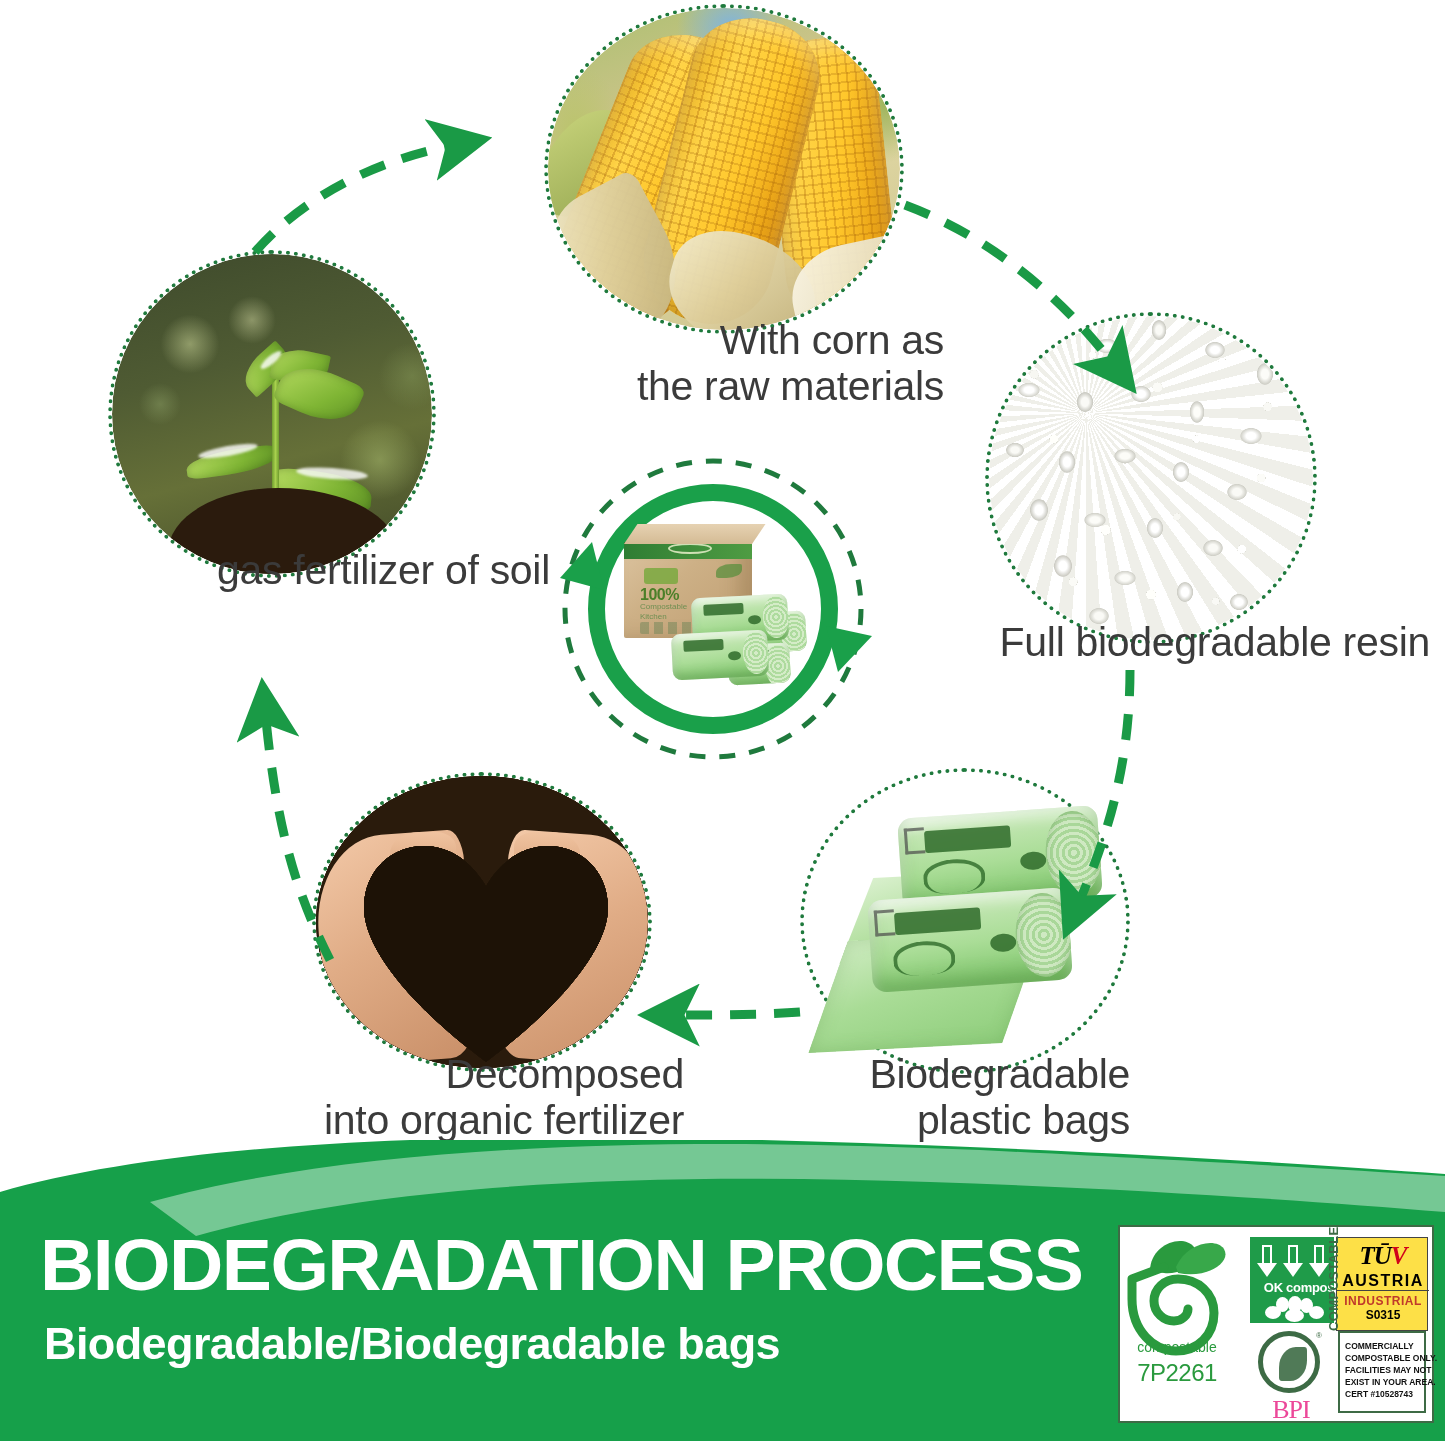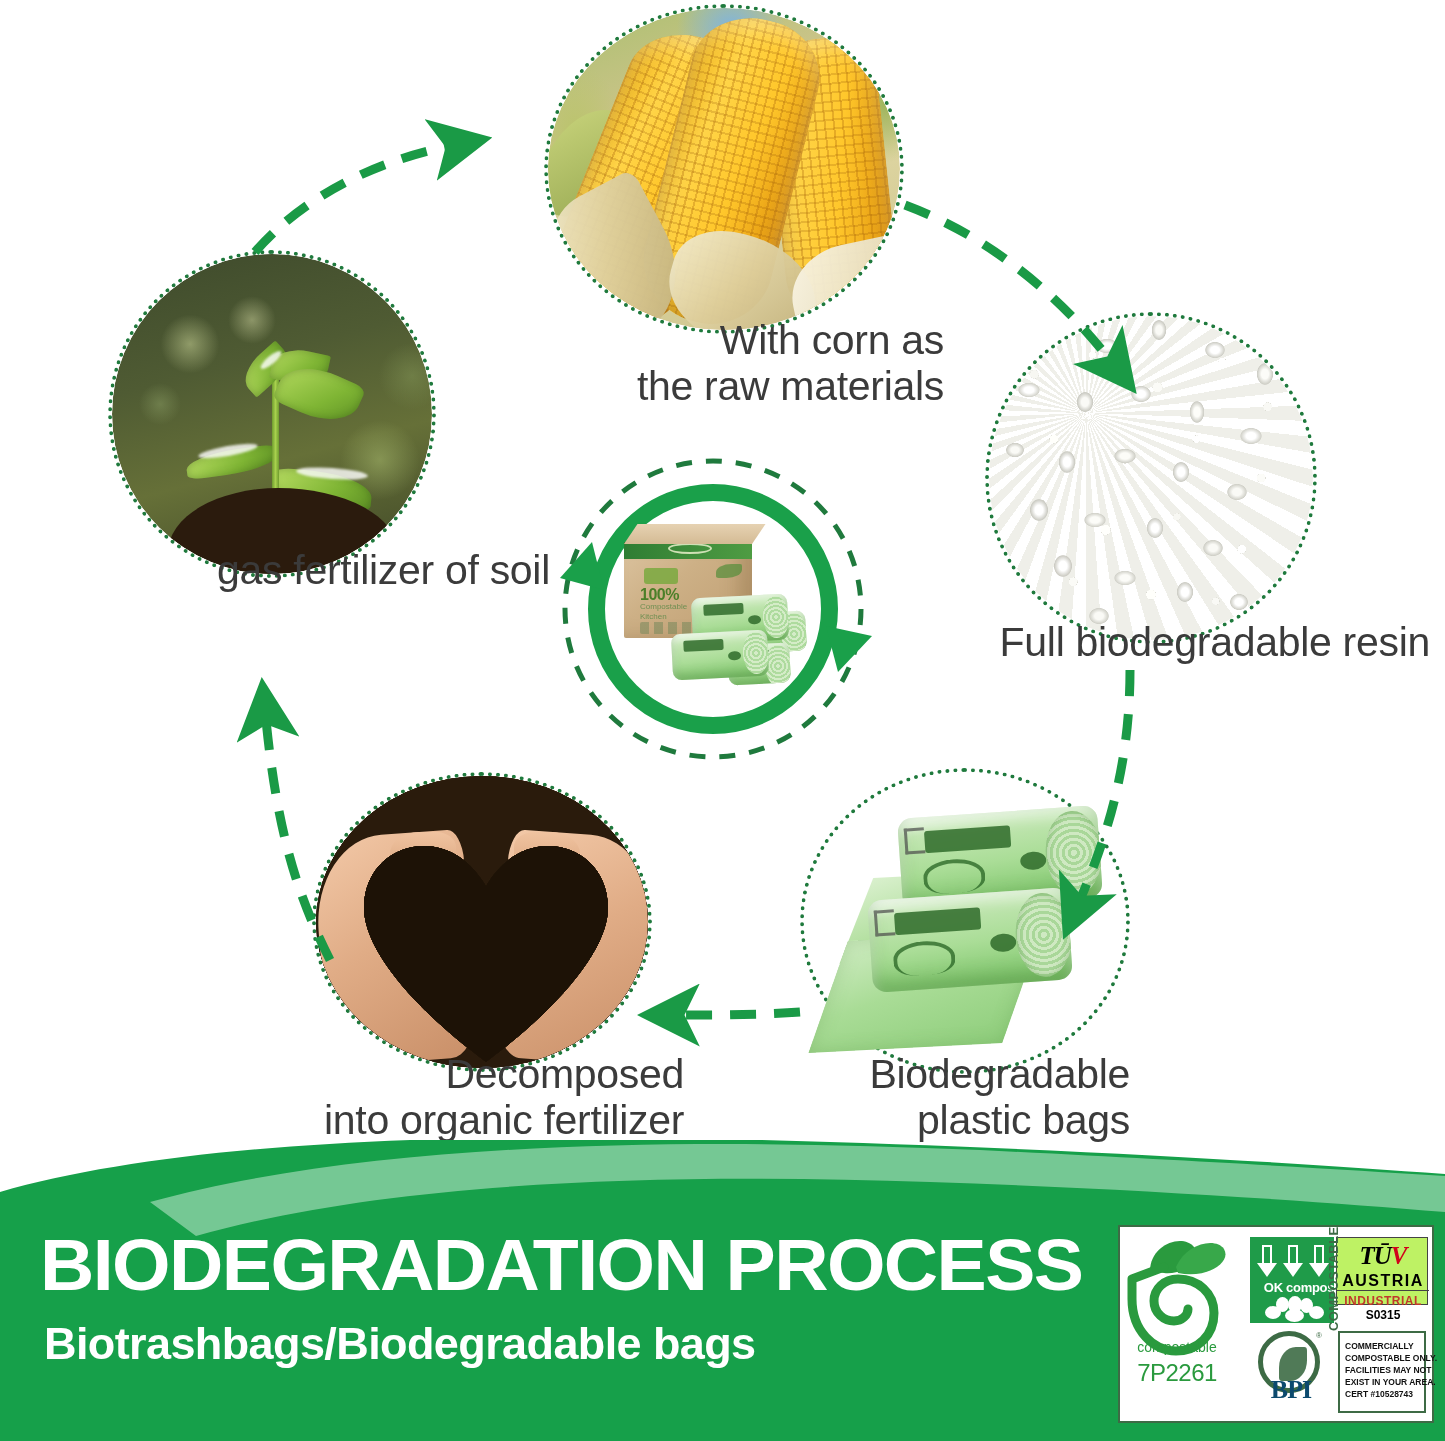--- a/index.html
+++ b/index.html
@@ -313,35 +313,35 @@
     background:#1f9b49; border:1px solid #1f9b49;
   }
   .arrowrow { position:absolute; left:7px; top:7px; width:70px; height:34px; display:flex; justify-content:space-between; }
   .dnarrow { width:18px; height:34px; position:relative; }
   .dnarrow:before { content:""; position:absolute; left:4px; top:0; width:10px; height:20px; border:2px solid #fff; border-bottom:none; box-sizing:border-box;}
   .dnarrow:after { content:""; position:absolute; left:-1px; top:18px; width:0; height:0;
                    border-left:10px solid transparent; border-right:10px solid transparent; border-top:14px solid #fff; }
   .okcompost { position:absolute; left:0; top:42px; width:100px; text-align:center; font-size:13px; color:#fff; font-weight:bold; letter-spacing:-.3px;}
   .flower { position:absolute; left:14px; top:58px; width:58px; height:26px; }
   .petal { position:absolute; background:#fff; border-radius:50%; }
-  #tuvbox { position:absolute; left:216px; top:10px; width:92px; height:68px; border:1px solid #444; background:#bef264; }
+  #tuvbox { position:absolute; left:216px; top:10px; width:92px; height:94px; border:1px solid #444; background:#fde047; }
   .tuvtop { position:absolute; left:0; top:4px; width:92px; text-align:center; }
   .tuvT { font-size:25px; font-weight:bold; color:#000; letter-spacing:-1px; font-family:"Liberation Serif", serif; font-style:italic;}
   .tuvV { color:#d0021b; }
   .tuvAust { position:absolute; left:0; top:34px; width:92px; text-align:center; font-size:16px; font-weight:bold; letter-spacing:1.5px; color:#000; }
   .tuvhr { position:absolute; left:0; top:52px; width:92px; height:1px; background:#444; }
   .tuvInd { position:absolute; left:0; top:56px; width:92px; text-align:center; font-size:12px; font-weight:bold; letter-spacing:.5px; color:#c0392b; }
   .tuvS { position:absolute; left:0; top:70px; width:92px; text-align:center; font-size:12px; font-weight:bold; color:#000; }
   #bpi { position:absolute; left:134px; top:104px; width:74px; height:86px; }
   .bpicircle { position:absolute; left:4px; top:0; width:62px; height:62px; border-radius:50%;
                border:5px solid #3d6b45; background:#fff; }
   .bpileaf { position:absolute; left:16px; top:11px; width:28px; height:34px; background:#3d6b45;
              border-radius:60% 10% 60% 10%; opacity:.9; }
-  .bpitext { position:absolute; left:0; top:44px; width:74px; text-align:center; font-size:26px; font-weight:bold;
-             color:#0c4a6e; font-family:"Liberation Serif", serif; letter-spacing:-1px; }
+  .bpitext { position:absolute; left:0; top:64px; width:74px; text-align:center; font-size:26px; font-weight:normal;
+             color:#ec4899; font-family:"Liberation Serif", serif; letter-spacing:-1px; }
   .bpireg { position:absolute; left:62px; top:0px; font-size:8px; color:#3d6b45; }
   .compvert {
     position:absolute; left:206px; top:104px; width:88px; height:22px;
     transform: rotate(-90deg); transform-origin: left top;
     font-size:13px; font-weight:bold; color:#3d6b45; letter-spacing:.4px;
     text-align:center;
   }
   #certnote {
     position:absolute; left:218px; top:104px; width:88px; height:82px;
     border:2px solid #3d6b45; background:#fff;
@@ -508,21 +508,21 @@
     <path d="M592,542 L560,578 L604,590 Z" fill="#1aa04a"></path>
     <path d="M838,672 L872,636 L826,626 Z" fill="#1aa04a"></path>
   </svg>
 
   <div id="banner">
     <svg viewBox="0 0 1445 301" width="1445" height="301">
       <path d="M0,52 C160,6 420,-10 760,0 C1060,8 1280,22 1445,34 L1445,301 L0,301 Z" fill="#16a04a"></path>
       <path d="M150,62 C360,4 660,-4 980,10 C1180,20 1320,28 1445,36 L1445,72 C1300,60 1120,48 930,42 C640,32 380,44 196,96 Z" fill="#7ecb9a" opacity="0.92"></path>
     </svg>
     <div class="banner-title">BIODEGRADATION PROCESS</div>
-    <div class="banner-sub">Biotrashbags/Biodegradable bags</div>
+    <div class="banner-sub">Biodegradable/Biodegradable bags</div>
   </div>
 
   <div id="cert">
 
     <div id="seedlinglogo">
       <svg viewBox="0 0 114 150" width="114" height="150">
         <path d="M30,44 C30,18 62,6 74,20 C84,32 66,48 44,46 Z" fill="#2a9a3e"></path>
         <path d="M56,40 C66,16 96,10 104,22 C112,36 86,52 58,46 Z" fill="#38a84a"></path>
         <path d="M44,40 L12,52 L12,72 C12,104 34,124 56,124 C78,124 94,108 94,86 C94,66 78,52 58,52 C44,52 34,62 34,74 C34,86 44,94 54,94 C62,94 68,88 68,82" fill="none" stroke="#2a9a3e" stroke-width="9" stroke-linecap="round" stroke-linejoin="round"></path>
       </svg>

